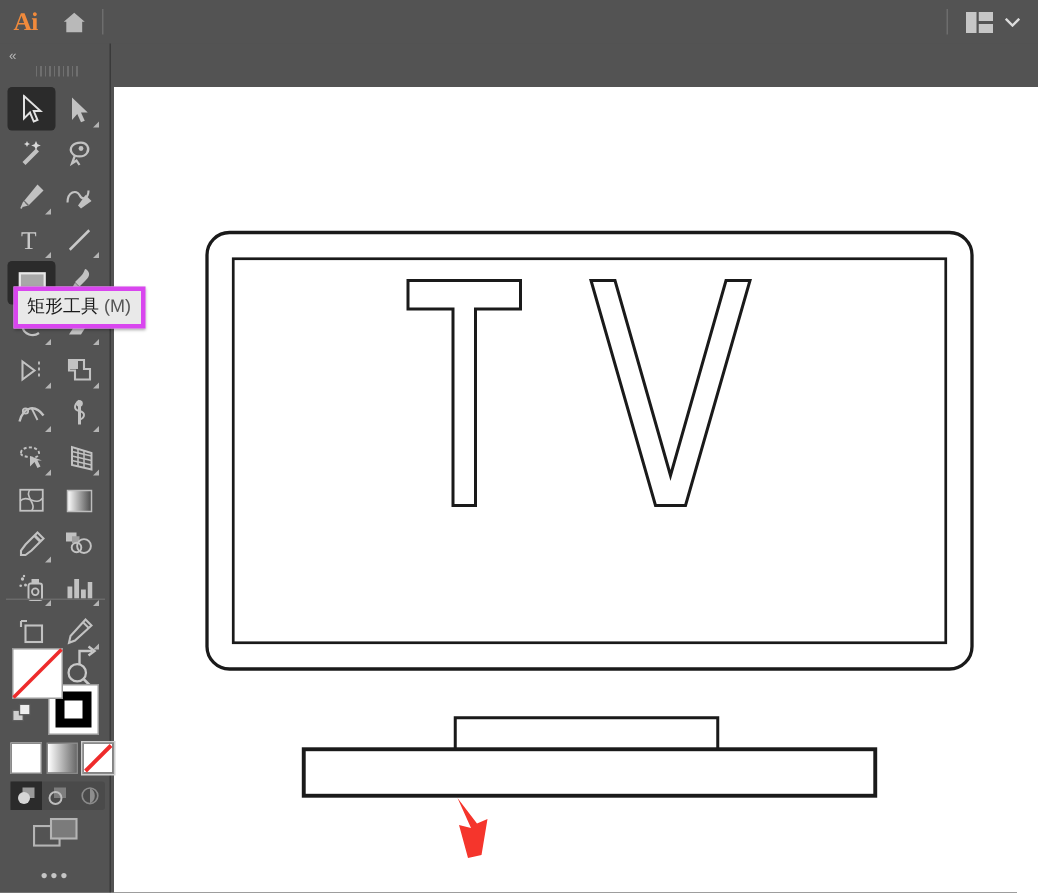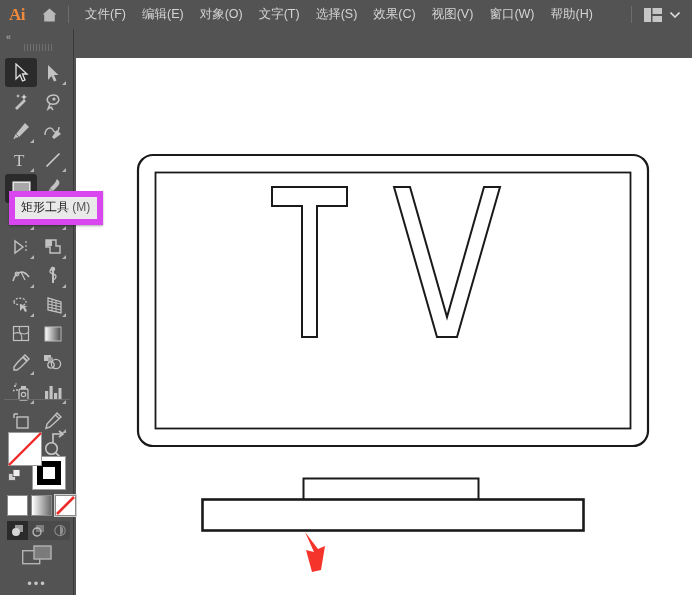--- a/index.html
+++ b/index.html
@@ -148,21 +148,21 @@
   .tb-more {
     position: absolute; left: 0; top: 547px; width: 74px;
     text-align: center; color: #c5c5c5; font-size: 13px; letter-spacing: 2px;
     cursor: pointer;
   }
 
   
   .tooltip {
     position: absolute; left: 9px; top: 191px;
     background: #e9e9e9;
-    border: 6px solid #d946ef;
+    border: 3px solid #d946ef;
     padding: 2px 7px 3px 6px;
     font-size: 12px; color: #1b1b1b;
     white-space: nowrap;
     z-index: 40;
     box-shadow: 0 1px 2px rgba(0,0,0,0.35);
   }
   .tooltip .key { color: #555; }
 
   
   .canvas {
@@ -197,31 +197,20 @@
 <div id="app">
 
   <div class="menubar">
     <div class="ai-logo">Ai</div>
     <div class="home-icon">
       <svg width="17" height="16" viewBox="0 0 17 16">
         <path d="M8.5 1.5 L1.5 7.5 L3.2 7.5 L3.2 14.5 L13.8 14.5 L13.8 7.5 L15.5 7.5 Z" fill="#b9b9b9"></path>
       </svg>
     </div>
     <div class="menu-sep"></div>
-    <div class="menu-items">
-      <div class="menu-item">文件(F)</div>
-      <div class="menu-item">编辑(E)</div>
-      <div class="menu-item">对象(O)</div>
-      <div class="menu-item">文字(T)</div>
-      <div class="menu-item">选择(S)</div>
-      <div class="menu-item">效果(C)</div>
-      <div class="menu-item">视图(V)</div>
-      <div class="menu-item">窗口(W)</div>
-      <div class="menu-item">帮助(H)</div>
-    </div>
     <div class="menu-right">
       <div class="ws-sep"></div>
       <div class="ws-icon">
         <svg width="18" height="14" viewBox="0 0 18 14">
           <rect x="0" y="0" width="7" height="14" fill="#c6c6c6"></rect>
           <rect x="8.5" y="0" width="9.5" height="6" fill="#c6c6c6"></rect>
           <rect x="8.5" y="8" width="9.5" height="6" fill="#c6c6c6"></rect>
         </svg>
       </div>
       <div class="ws-chev">

